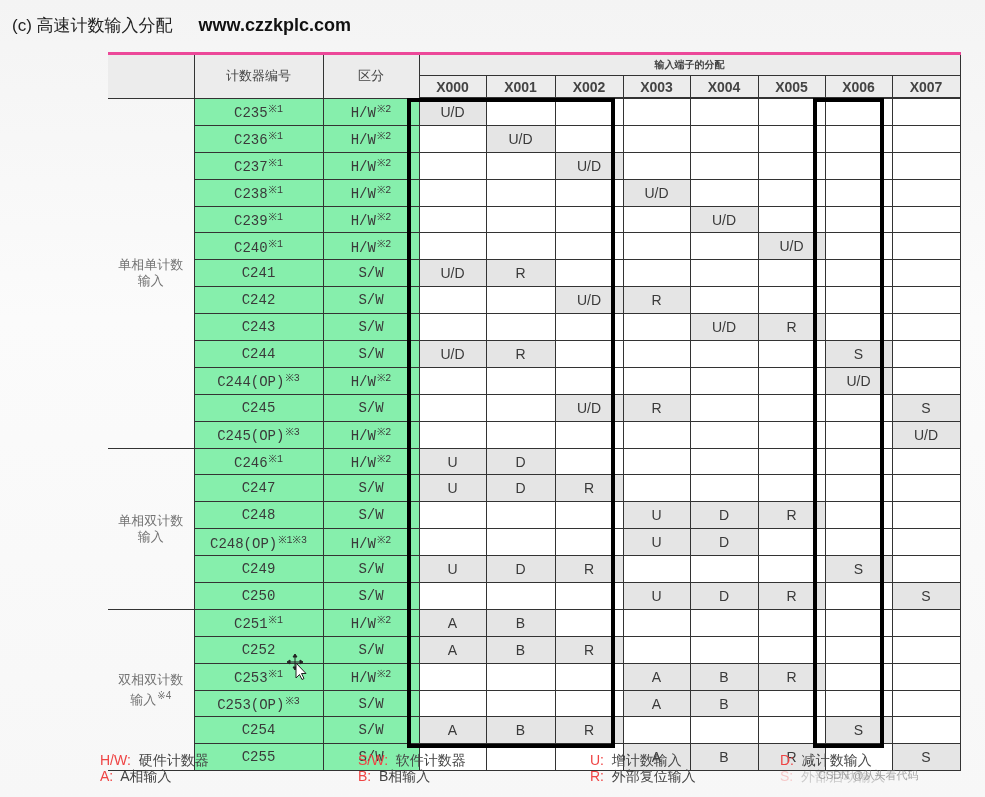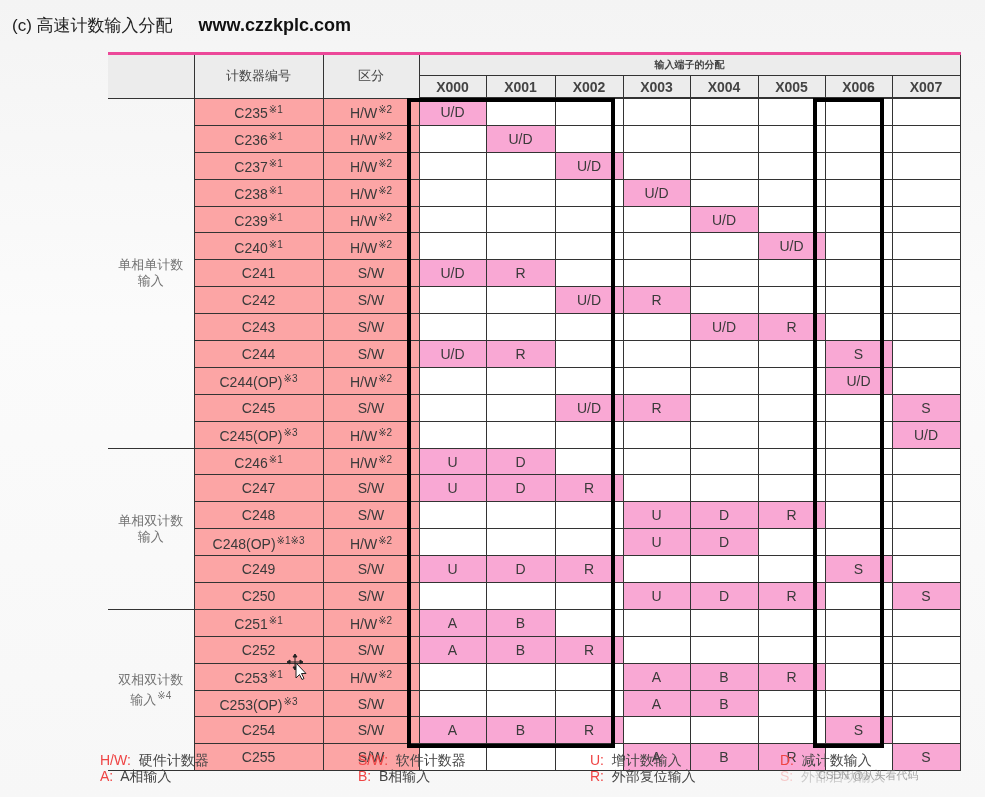--- a/index.html
+++ b/index.html
@@ -40,23 +40,23 @@
   table.hsc th.h-assign { height: 20px; font-weight: bold; font-size: 10px; }
   table.hsc th.h-x { height: 21px; font-size: 14px; font-weight: bold; }
   table.hsc tr.hrow2 th { border-bottom: 2px solid #333; }
   td.group {
     border-left: none !important;
     border-top: 1px solid #333; border-bottom: 1px solid #333;
     background: transparent;
     font-size: 13px; color: #737373; line-height: 24px;
     white-space: normal !important;
   }
-  td.counter, td.kind { background: #fca5a5; }
+  td.counter, td.kind { background: #86efac; font-family: Liberation Mono, monospace; }
   td.cell { background: #fff; }
-  td.cell.on { background: #f9a8d4; }
+  td.cell.on { background: #e5e5e5; }
   sup { font-size: 10px; vertical-align: 5px; margin-left: 1px; }
 
   
   .box {
     position: absolute; border: 4px solid #000; pointer-events: none;
     box-sizing: border-box;
   }
   .box1 { left: 407px; top: 98px; width: 208px; height: 650px; }
   .box2 { left: 813px; top: 98px; width: 71px; height: 650px; }
 

